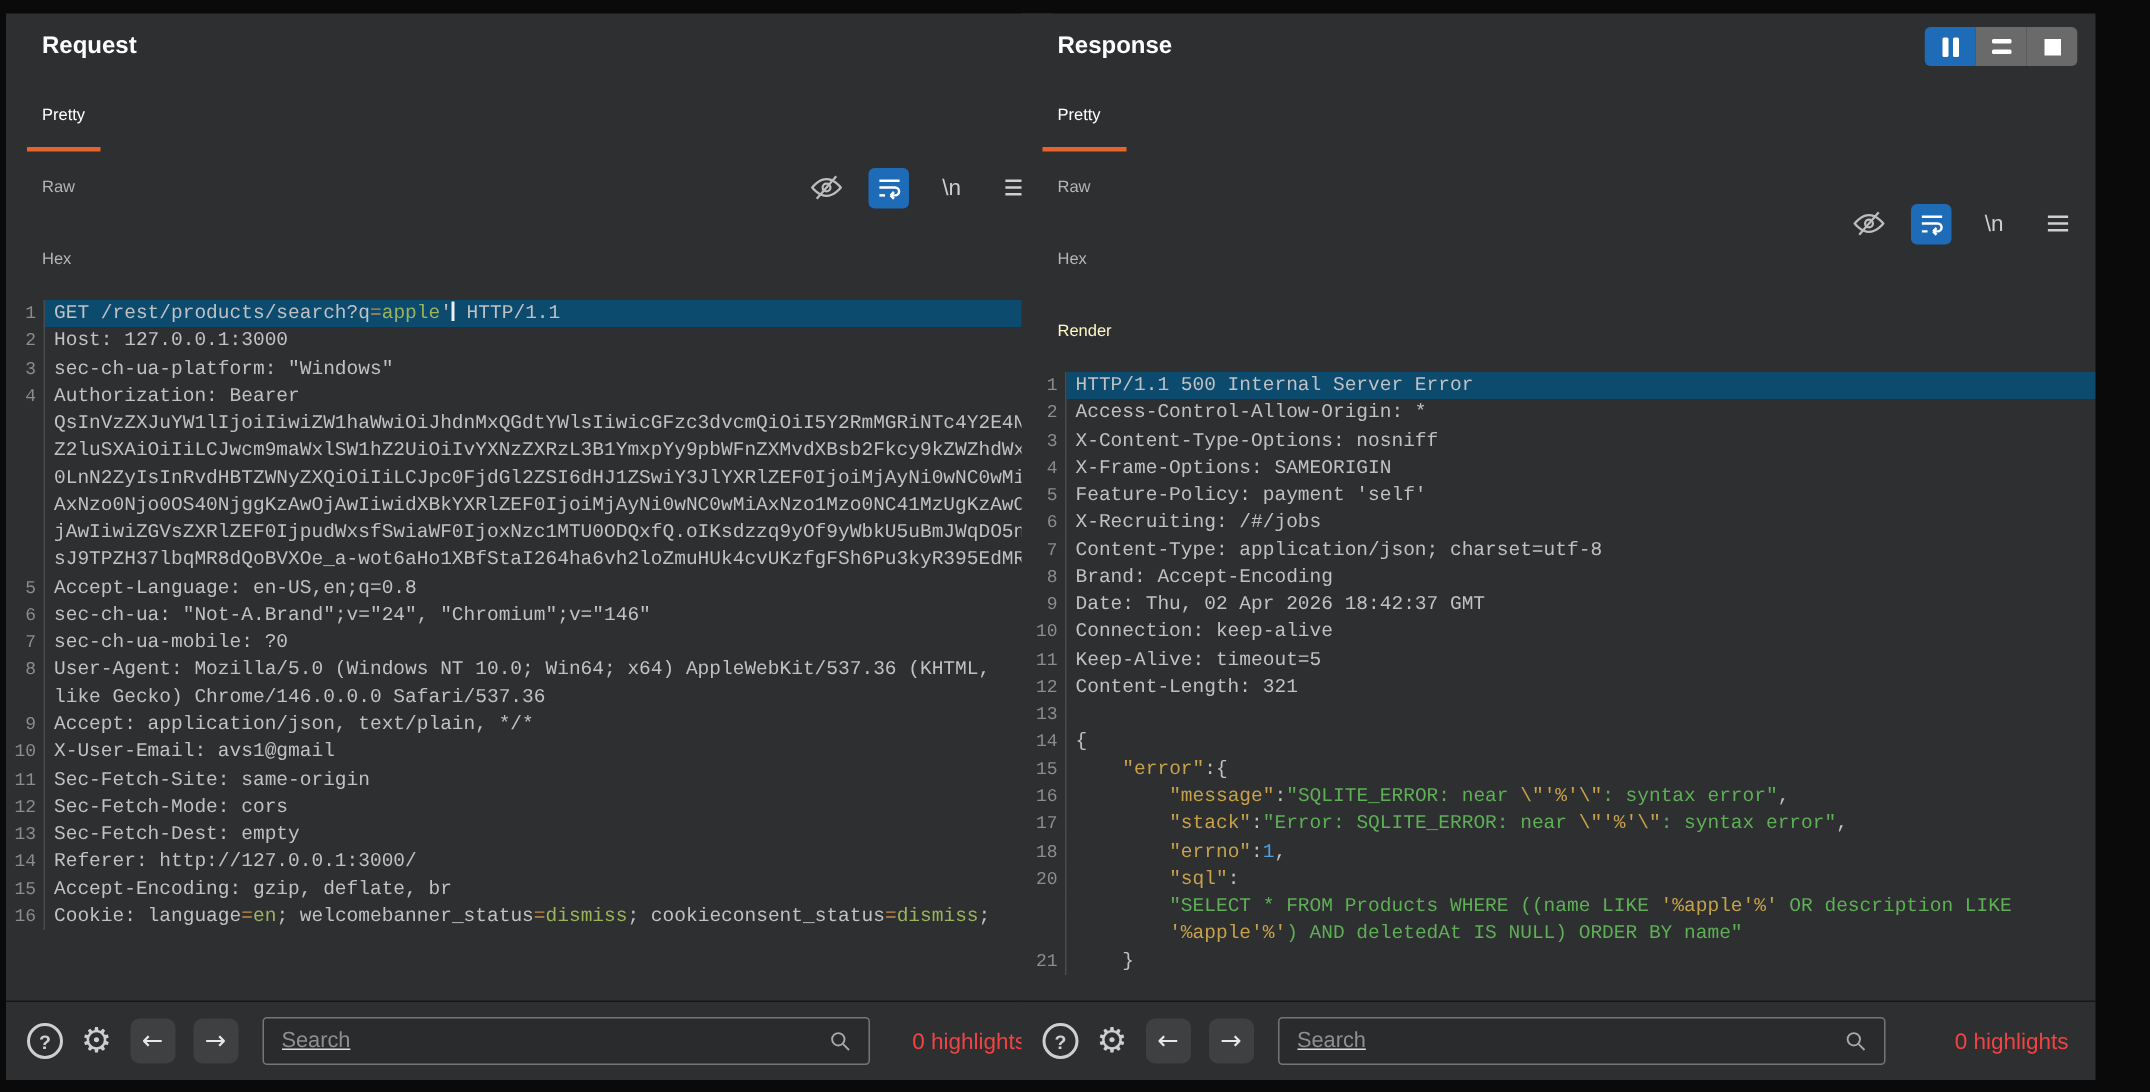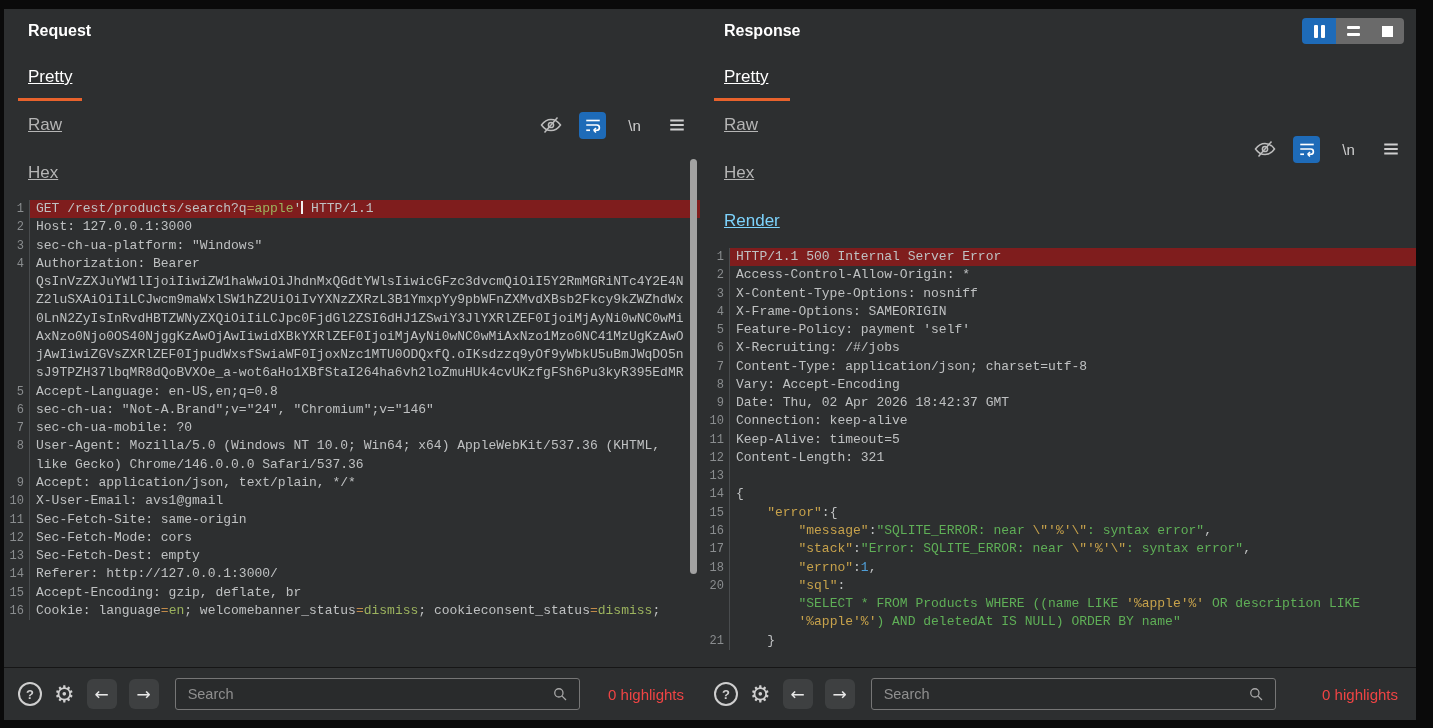--- a/index.html
+++ b/index.html
@@ -1,65 +1,65 @@
 <!DOCTYPE html>
 <html><head>
 <meta charset="utf-8">
 <style>
   html,body{margin:0;padding:0;}
   body{width:1433px;height:728px;background:#0a0a0a;position:relative;overflow:hidden;
        font-family:"Liberation Sans",sans-serif;}
   .panel{position:absolute;top:9px;height:711px;background:#2d2f30;display:flex;flex-direction:column;}
   #panel-request{left:4px;width:698px;}
-  #panel-response{left:700px;width:716px;}
+  #panel-response{left:681px;width:716px;}
 
   .panel-header{flex:0 0 44px;display:flex;align-items:center;padding:0 14px 0 24px;position:relative;}
   .panel-title{color:#ffffff;font-weight:bold;font-size:16px;}
 
   .layout-toggle{position:absolute;right:12px;top:9px;display:flex;border-radius:4px;overflow:hidden;}
   .lt-seg{width:34px;height:26px;display:flex;align-items:center;justify-content:center;gap:3px;flex-direction:row;}
   .lt-seg.sel{background:#1e6bb8;}
   .lt-seg.unsel{background:#6a6a6a;}
   .vbar{width:4px;height:13px;background:#fff;border-radius:1px;}
   .hstack{display:flex;flex-direction:column;gap:4px;}
   .hbar{width:13px;height:3px;background:#fff;border-radius:1px;}
   .sq{width:11px;height:11px;background:#fff;}
 
   .tabbar{flex:0 0 48px;display:flex;align-items:center;padding:0 12px 0 14px;position:relative;}
-  .tab{font-size:17px;color:#b5b5b5;padding:0 10px;margin-right:16px;height:48px;display:flex;align-items:center;position:relative;text-decoration:underline;}
+  .tab{font-size:11px;color:#b5b5b5;padding:0 10px;margin-right:16px;height:48px;display:flex;align-items:center;position:relative;}
   .tab.active{color:#ffffff;}
   .tab.active::after{content:"";position:absolute;left:0;right:0;bottom:0;height:3px;background:#e8622c;}
-  .tab.disabled{color:#7dd3fc;}
+  .tab.disabled{color:#fef9c3;}
   .tab-icons{margin-left:auto;display:flex;align-items:center;gap:15px;}
   .icon-btn{width:27px;height:27px;display:flex;align-items:center;justify-content:center;border-radius:4px;}
   .icon-btn.blue{background:#1e6bb8;}
   .nl-glyph{color:#cfcfcf;font-size:15px;}
 
   .editor{flex:1 1 auto;position:relative;overflow:hidden;padding-top:3px;
           font-family:"Liberation Mono",monospace;font-size:13px;line-height:18.26px;}
   .row{display:flex;white-space:pre;}
   .ln{flex:0 0 20px;text-align:right;padding-right:5px;color:#8a8d8f;border-right:1px solid #494c4e;font-size:12px;}
   #panel-response .ln{flex:0 0 24px;}
   .tx{flex:1 1 auto;padding-left:6px;color:#bfc1c2;}
-  .row.hl .tx{background:#7f1d1d;}
+  .row.hl .tx{background:#0c4a6e;}
   .p{color:#bfc1c2;} .g{color:#9cb35e;} .o{color:#c08a4a;}
   .k{color:#c7a24b;} .v{color:#5faf57;} .n{color:#4f9fd8;}
   .cursor{display:inline-block;width:2px;height:13px;background:#f0f0f0;vertical-align:-2px;}
   .scroll-thumb{position:absolute;right:5px;top:6px;width:7px;height:415px;background:#a2a2a2;border-radius:4px;}
 
   .bottombar{flex:0 0 52px;border-top:1px solid #161616;display:flex;align-items:center;padding:0 14px;gap:12px;}
   .help-icon{width:20px;height:20px;border:2px solid #cfcfcf;border-radius:50%;color:#cfcfcf;
              font-size:13px;font-weight:bold;display:flex;align-items:center;justify-content:center;}
   .gear-icon{color:#cfcfcf;font-size:23px;font-family:"DejaVu Sans",sans-serif;line-height:1;}
   .nav-btn{width:30px;height:30px;background:#3e4041;border-radius:6px;color:#e8e8e8;font-size:17px;
            display:flex;align-items:center;justify-content:center;font-family:"DejaVu Sans",sans-serif;}
   .search-box{height:32px;width:405px;border:1px solid #767676;border-radius:3px;background:#292b2c;
               display:flex;align-items:center;padding:0 10px;margin-left:4px;box-sizing:border-box;}
   .search-input{flex:1;background:transparent;border:none;outline:none;color:#dddddd;font-size:14.5px;
-                font-family:"Liberation Sans",sans-serif;}
+                font-family:"Liberation Sans",sans-serif;text-decoration:underline;}
   .search-input::placeholder{color:#8f8f8f;}
   .highlights{color:#ef4444;font-size:15px;margin-left:auto;margin-right:4px;white-space:nowrap;}
 </style>
 </head>
 <body>
 
 <div class="panel" id="panel-request">
   <div class="panel-header">
     <span class="panel-title">Request</span>
   </div>
@@ -190,21 +190,21 @@
     </span>
   </div>
   <div class="editor">
       <div class="row hl"><span class="ln">1</span><span class="tx"><span class="p">HTTP/1.1 500 Internal Server Error</span></span></div>
       <div class="row"><span class="ln">2</span><span class="tx"><span class="p">Access-Control-Allow-Origin: *</span></span></div>
       <div class="row"><span class="ln">3</span><span class="tx"><span class="p">X-Content-Type-Options: nosniff</span></span></div>
       <div class="row"><span class="ln">4</span><span class="tx"><span class="p">X-Frame-Options: SAMEORIGIN</span></span></div>
       <div class="row"><span class="ln">5</span><span class="tx"><span class="p">Feature-Policy: payment 'self'</span></span></div>
       <div class="row"><span class="ln">6</span><span class="tx"><span class="p">X-Recruiting: /#/jobs</span></span></div>
       <div class="row"><span class="ln">7</span><span class="tx"><span class="p">Content-Type: application/json; charset=utf-8</span></span></div>
-      <div class="row"><span class="ln">8</span><span class="tx"><span class="p">Vary: Accept-Encoding</span></span></div>
+      <div class="row"><span class="ln">8</span><span class="tx"><span class="p">Brand: Accept-Encoding</span></span></div>
       <div class="row"><span class="ln">9</span><span class="tx"><span class="p">Date: Thu, 02 Apr 2026 18:42:37 GMT</span></span></div>
       <div class="row"><span class="ln">10</span><span class="tx"><span class="p">Connection: keep-alive</span></span></div>
       <div class="row"><span class="ln">11</span><span class="tx"><span class="p">Keep-Alive: timeout=5</span></span></div>
       <div class="row"><span class="ln">12</span><span class="tx"><span class="p">Content-Length: 321</span></span></div>
       <div class="row"><span class="ln">13</span><span class="tx"><span class="p"></span></span></div>
       <div class="row"><span class="ln">14</span><span class="tx"><span class="p">{</span></span></div>
       <div class="row"><span class="ln">15</span><span class="tx"><span class="p">    </span><span class="k">"error"</span><span class="p">:{</span></span></div>
       <div class="row"><span class="ln">16</span><span class="tx"><span class="p">        </span><span class="k">"message"</span><span class="p">:</span><span class="v">"SQLITE_ERROR: near </span><span class="k">\"'%'\"</span><span class="v">: syntax error"</span><span class="p">,</span></span></div>
       <div class="row"><span class="ln">17</span><span class="tx"><span class="p">        </span><span class="k">"stack"</span><span class="p">:</span><span class="v">"Error: SQLITE_ERROR: near </span><span class="k">\"'%'\"</span><span class="v">: syntax error"</span><span class="p">,</span></span></div>
       <div class="row"><span class="ln">18</span><span class="tx"><span class="p">        </span><span class="k">"errno"</span><span class="p">:</span><span class="n">1</span><span class="p">,</span></span></div>

